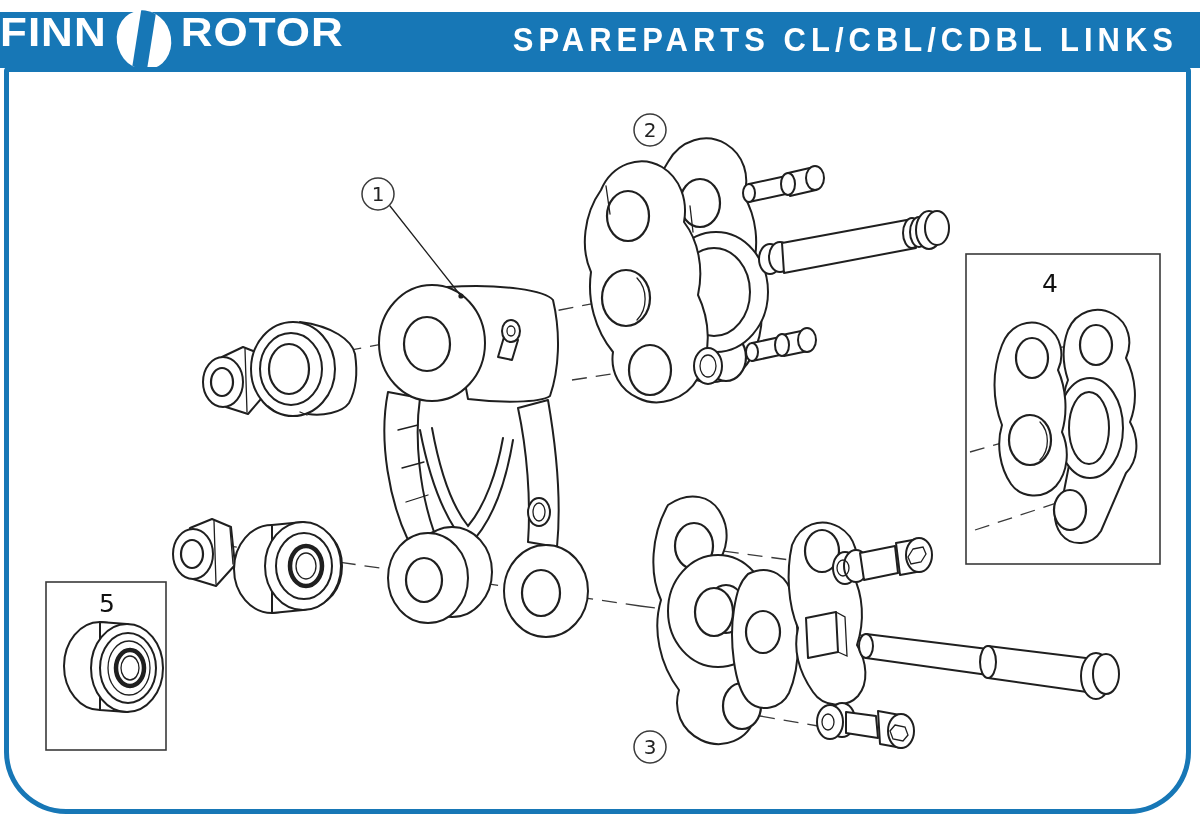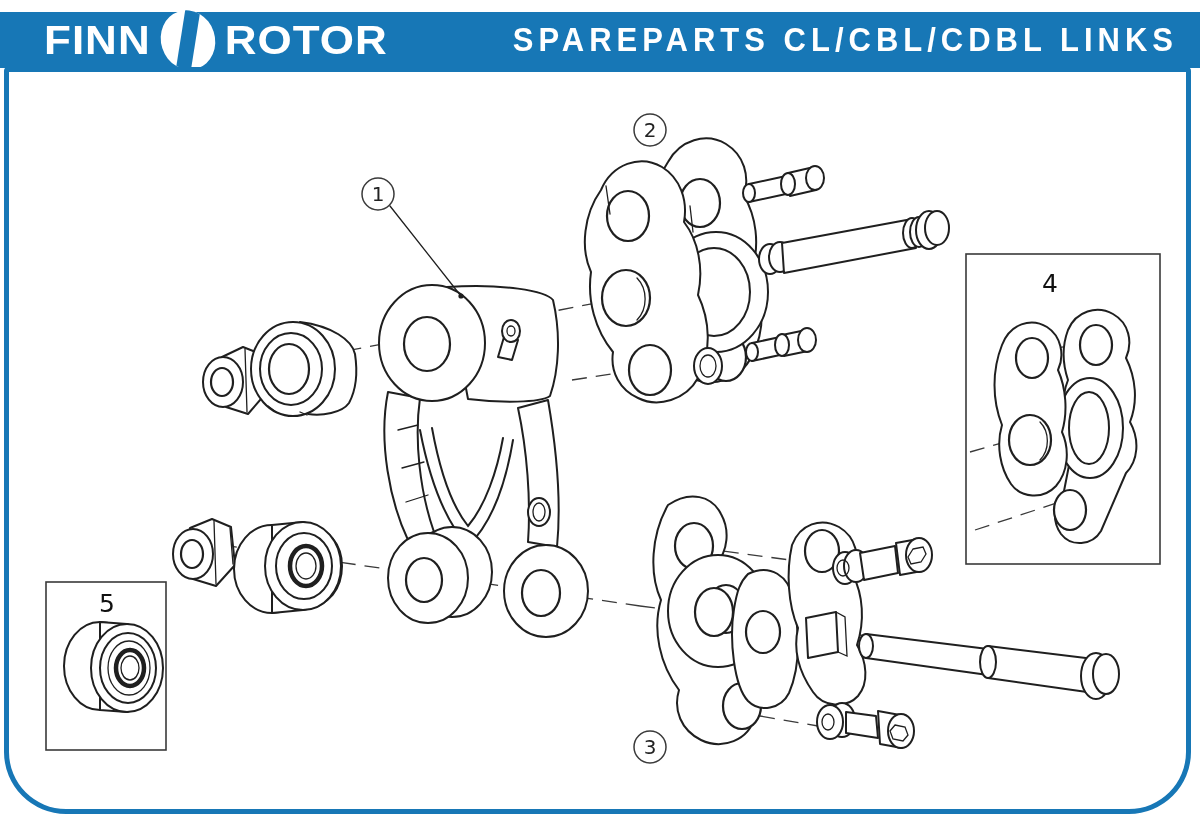--- a/index.html
+++ b/index.html
@@ -6,21 +6,21 @@
   html,body { margin:0; padding:0; }
   body {
     width:1200px; height:828px; position:relative; background:#ffffff;
     font-family:"Liberation Sans", sans-serif; overflow:hidden;
   }
   
   .header-bar {
     position:absolute; left:0; top:12px; width:1200px; height:56px;
     background:var(--blue); display:flex; align-items:center;
   }
-  .brand { display:flex; align-items:center; padding-left:44px; }
+  .brand { display:flex; align-items:flex-start; }
   .brand-word {
     color:#fff; font-weight:bold; font-size:44px; letter-spacing:1px;
     line-height:1; transform:scaleY(0.92);
   }
   .logo-mark {
     width:54px; height:60px; background:#fff; border-radius:50%;
     margin:0 10px; position:relative; overflow:hidden;
     transform:rotate(-18deg); flex:0 0 auto;
   }
   .logo-slash {

